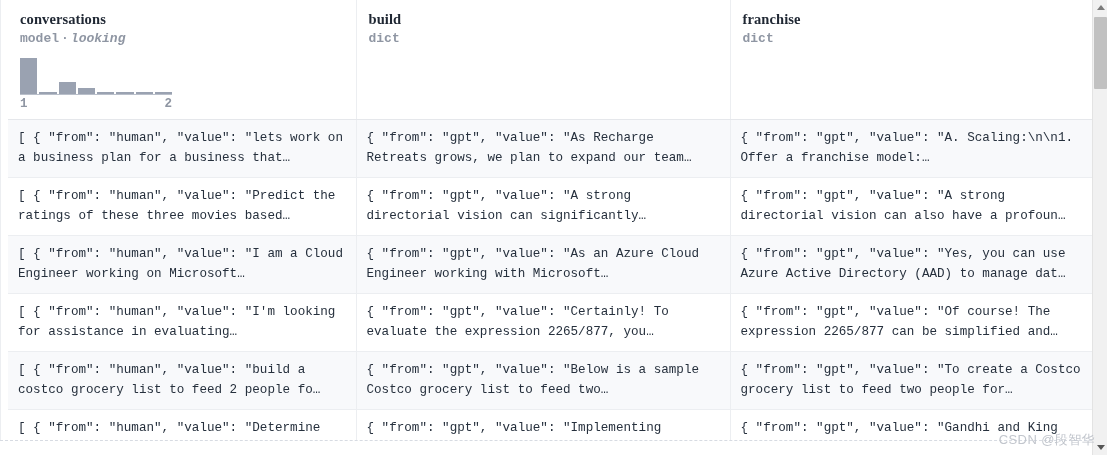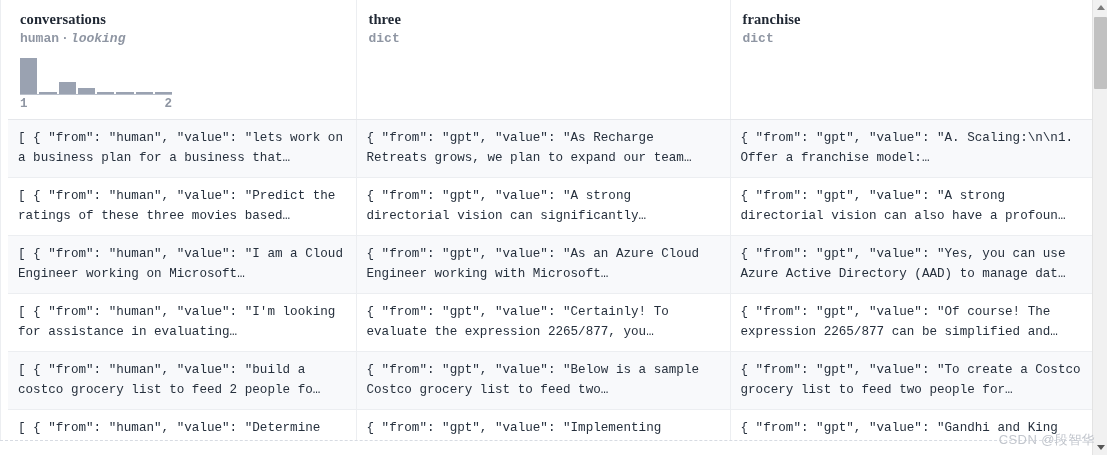--- a/index.html
+++ b/index.html
@@ -229,42 +229,42 @@
           <col class="c1">
           <col class="c2">
       </colgroup>
 
       <thead>
         <tr>
 
           <th>
             <div class="col-name">conversations</div>
             <div class="col-type">
-              <span>human</span><span class="sep">·</span><span class="stat">looking</span>
+              <span>model</span><span class="sep">·</span><span class="stat">looking</span>
             </div>
             <div class="histo">
               <div class="bars" id="histo-bars">
                   <div class="bar" style="height: 36px;"></div>
                   <div class="bar" style="height: 2px;"></div>
                   <div class="bar" style="height: 12px;"></div>
                   <div class="bar" style="height: 6px;"></div>
                   <div class="bar" style="height: 2px;"></div>
                   <div class="bar" style="height: 2px;"></div>
                   <div class="bar" style="height: 2px;"></div>
                   <div class="bar" style="height: 2px;"></div>
                 </div>
               <div class="axis">
                 <span>1</span>
                 <span>2</span>
               </div>
             </div>
           </th>
 
           <th>
-            <div class="col-name">three</div>
+            <div class="col-name">build</div>
             <div class="col-type">
               <span>dict</span>
             </div>
           </th>
 
           <th>
             <div class="col-name">franchise</div>
             <div class="col-type">
               <span>dict</span>
             </div>

